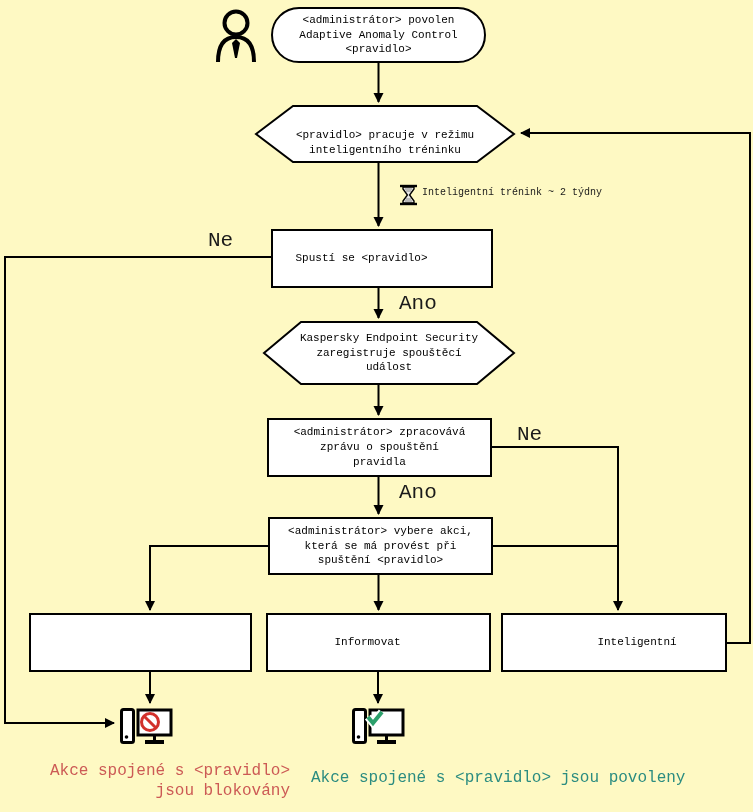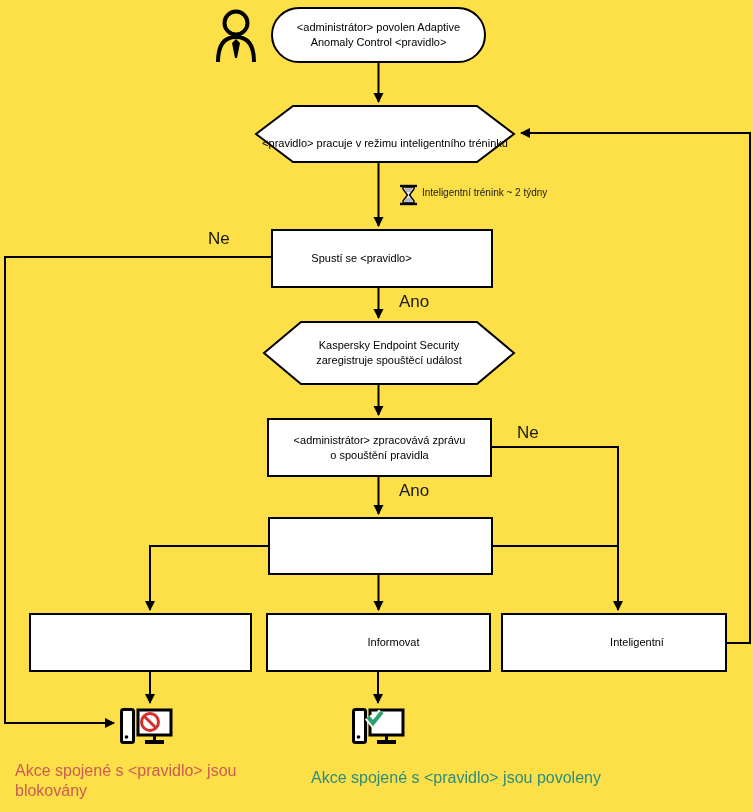--- a/index.html
+++ b/index.html
@@ -1,32 +1,32 @@
 <!DOCTYPE html>
 <html><head>
 <meta charset="utf-8">
 <style>
   html,body{margin:0;padding:0;background:#ffffff;}
   #stage{
-    position:relative;width:753px;height:812px;background:#fde047;overflow:hidden;
-    font-family:Liberation Sans, sans-serif;color:#000;
+    position:relative;width:753px;height:812px;background:#fef9c3;overflow:hidden;
+    font-family:Liberation Mono, monospace;color:#000;
   }
   #flow-svg{position:absolute;left:0;top:0;}
   .node-label{
     position:absolute;display:flex;align-items:center;justify-content:center;
     text-align:center;font-size:11px;line-height:1.35;color:#000;
   }
   .branch-label{
-    position:absolute;font-size:17px;color:#1a1a1a;
+    position:absolute;font-size:21px;color:#1a1a1a;
   }
   .note-label{
     position:absolute;font-size:10px;color:#1a1a1a;white-space:nowrap;
   }
   .caption{
-    position:absolute;font-size:16px;line-height:1.25;text-align:left;
+    position:absolute;font-size:16px;line-height:1.25;text-align:right;
   }
   .caption.blocked{color:#cc5a55;}
   .caption.allowed{color:#2b8c80;white-space:nowrap;}
 </style>
 </head>
 <body>
 
 <div id="stage">
 
   <svg id="flow-svg" width="753" height="812" viewBox="0 0 753 812">
@@ -113,20 +113,21 @@
   <div class="branch-label" style="left:208px;top:229px;">Ne</div>
   <div class="branch-label" style="left:399px;top:292px;">Ano</div>
 
   <div class="node-label" style="left:268px;top:419px;width:223px;height:57px;padding:0 24px;box-sizing:border-box;">&lt;administrátor&gt; zpracovává zprávu o spouštění pravidla</div>
 
   <div class="node-label" style="left:264px;top:322px;width:250px;height:62px;padding:0 30px;box-sizing:border-box;">Kaspersky Endpoint Security zaregistruje spouštěcí událost</div>
 
   <div class="branch-label" style="left:517px;top:423px;">Ne</div>
   <div class="branch-label" style="left:399px;top:481px;">Ano</div>
 
+  <div class="node-label" style="left:269px;top:518px;width:223px;height:56px;padding:0 16px;box-sizing:border-box;">&lt;administrátor&gt; vybere akci, která se má provést při spuštění &lt;pravidlo&gt;</div>
 
-  <div class="node-label" style="left:282px;top:614px;width:223px;height:57px;border-radius:11px;">Informovat</div>
+  <div class="node-label" style="left:256px;top:614px;width:223px;height:57px;border-radius:11px;">Informovat</div>
   <div class="node-label" style="left:502px;top:614px;width:270px;height:57px;">Inteligentní</div>
 
   <div class="caption blocked" style="left:15px;top:761px;width:275px;">Akce spojené s &lt;pravidlo&gt; jsou blokovány</div>
   <div class="caption allowed" style="left:311px;top:768px;width:310px;">Akce spojené s &lt;pravidlo&gt; jsou povoleny</div>
 
 </div>
 
 </body></html>

